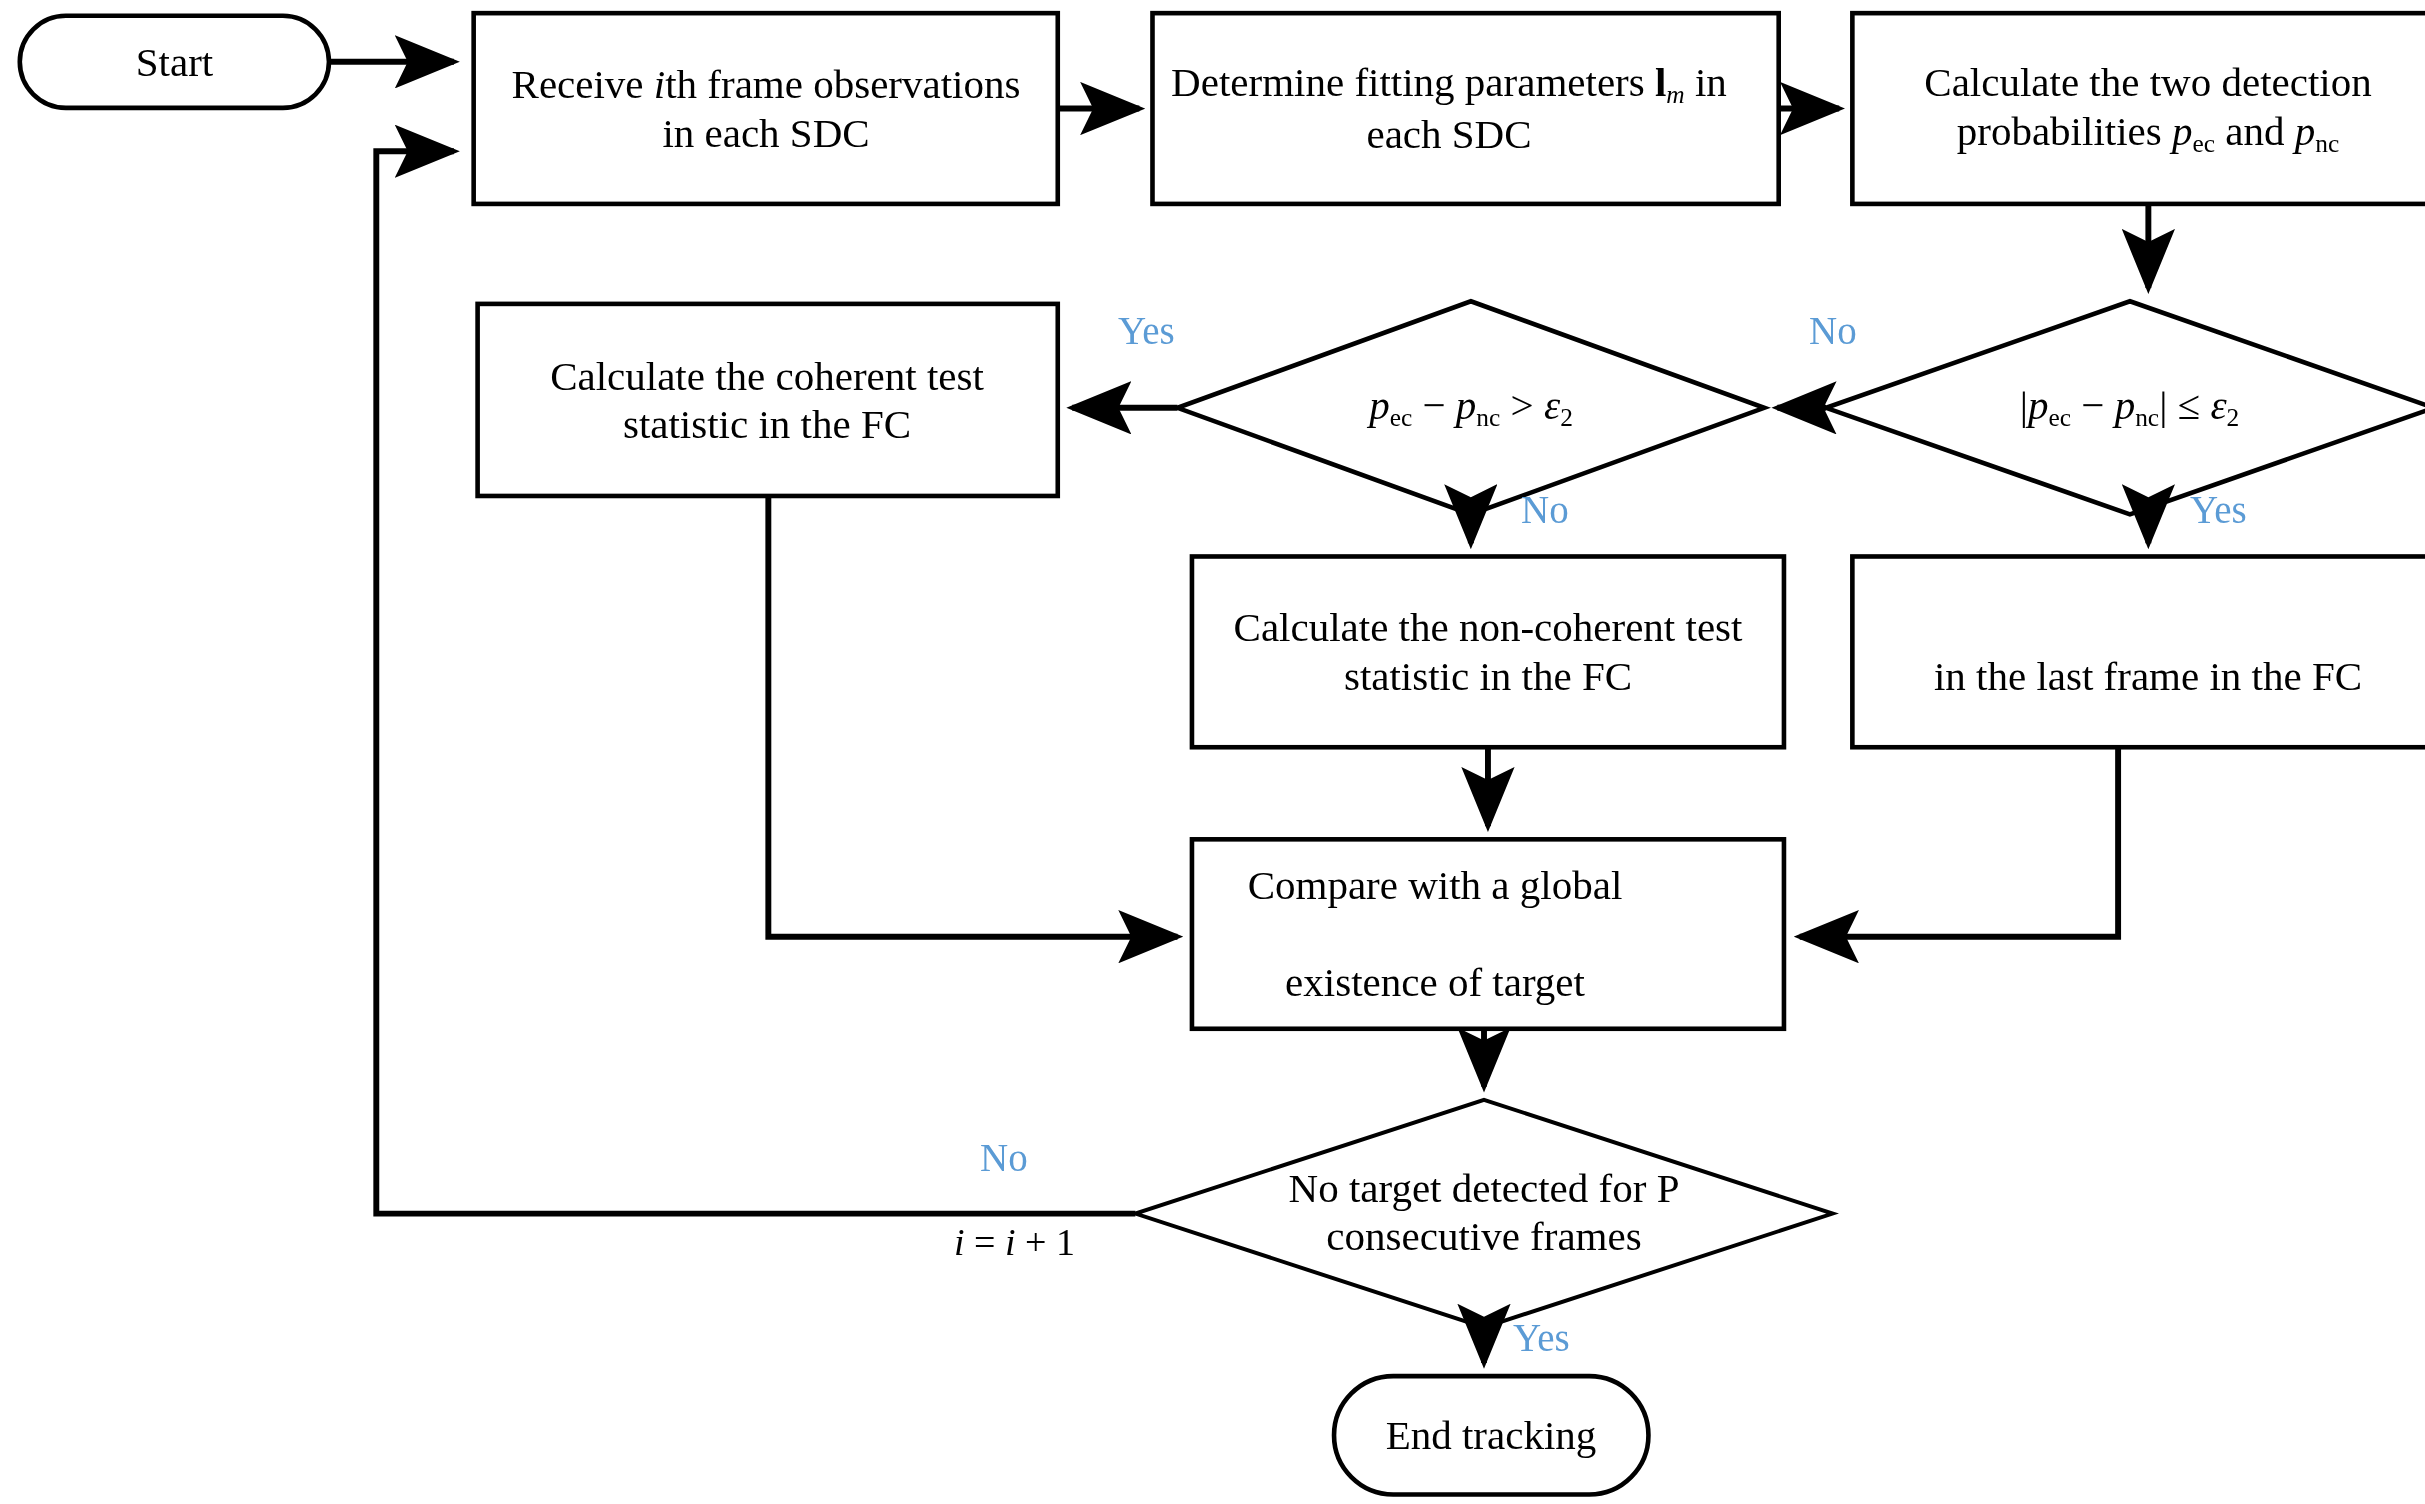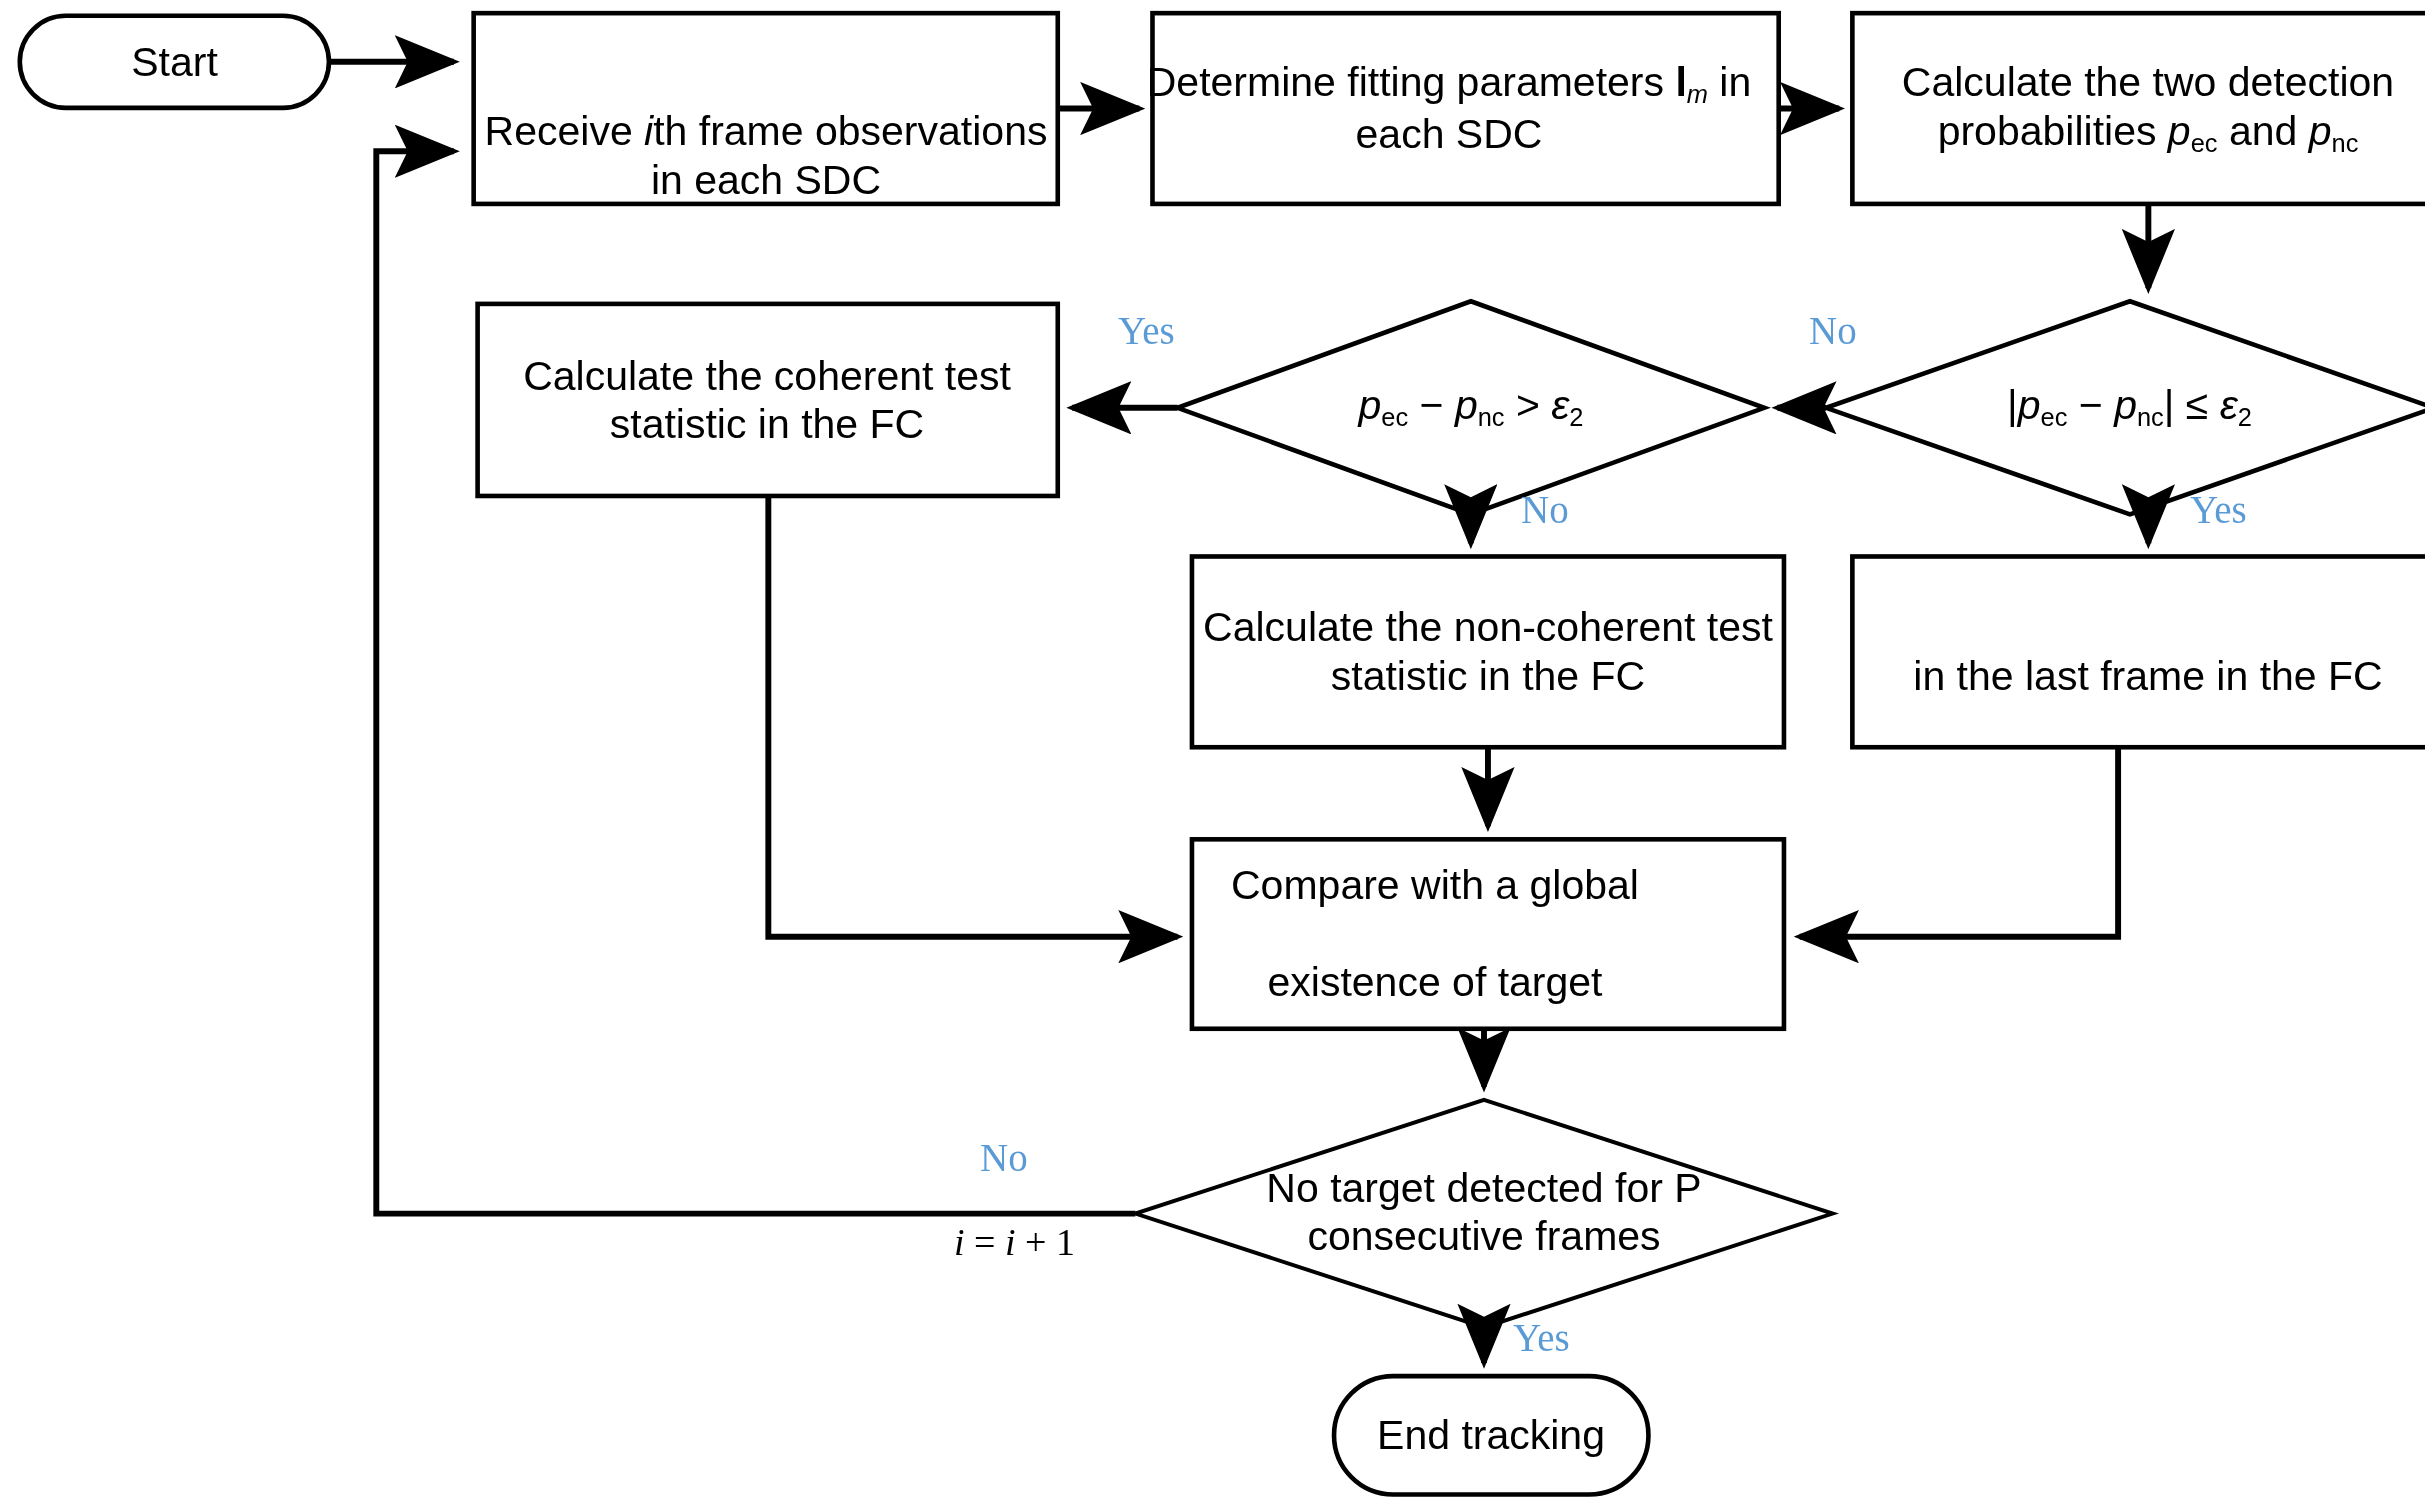--- a/index.html
+++ b/index.html
@@ -8,21 +8,21 @@
   svg{position:absolute;left:0;top:0;width:2426px;height:1505px;}
   .shape{fill:#ffffff;stroke:#000000;stroke-width:7;}
   .shape-thin{fill:#ffffff;stroke:#000000;stroke-width:6;}
   .conn{stroke:#000000;stroke-width:9;fill:none;}
   .nodetext{
     position:absolute;
     display:flex;
     align-items:center;
     justify-content:center;
     text-align:center;
-    font-family:Liberation Sans, sans-serif;
+    font-family:Liberation Serif, serif;
     color:#000000;
     line-height:1.18;
     pointer-events:none;
   }
   .nodetext span.inner{display:block;width:100%;}
   .t62{font-size:41px;}
   .lbl{
     position:absolute;
     font-family:"Liberation Serif",serif;
     font-size:39px;
@@ -99,21 +99,21 @@
 
     <path class="conn" d="M2256,2018 L2256,2072" marker-end="url(#ah)"></path>
 
     <path class="conn" d="M1726,1845 L572,1845 L572,230 L690,230" marker-end="url(#ah)"></path>
   </svg>
 
   <div class="nodetext t62" style="left:20px;top:16px;width:309px;height:92px;">
     <span class="inner">Start</span>
   </div>
 
-  <div class="nodetext t62" style="left:474px;top:13px;width:584px;height:191px;align-items:flex-end;">
+  <div class="nodetext t62" style="left:474px;top:13px;width:584px;height:191px;">
     <span class="inner"><span>Receive </span><i class="v">i</i><span>th frame observations</span><br><span>in each SDC</span></span>
   </div>
 
   <div class="nodetext t62" style="left:1136px;top:13px;width:626px;height:191px;">
     <span class="inner"><span>Determine fitting parameters </span><b class="bold">l</b><sub><i class="v">m</i></sub><span> in</span><br><span>each SDC</span></span>
   </div>
 
   <div class="nodetext t62" style="left:1852px;top:13px;width:592px;height:191px;">
     <span class="inner"><span>Calculate the two detection</span><br><span>probabilities </span><i class="v">p</i><sub>ec</sub><span> and </span><i class="v">p</i><sub>nc</sub></span>
   </div>

